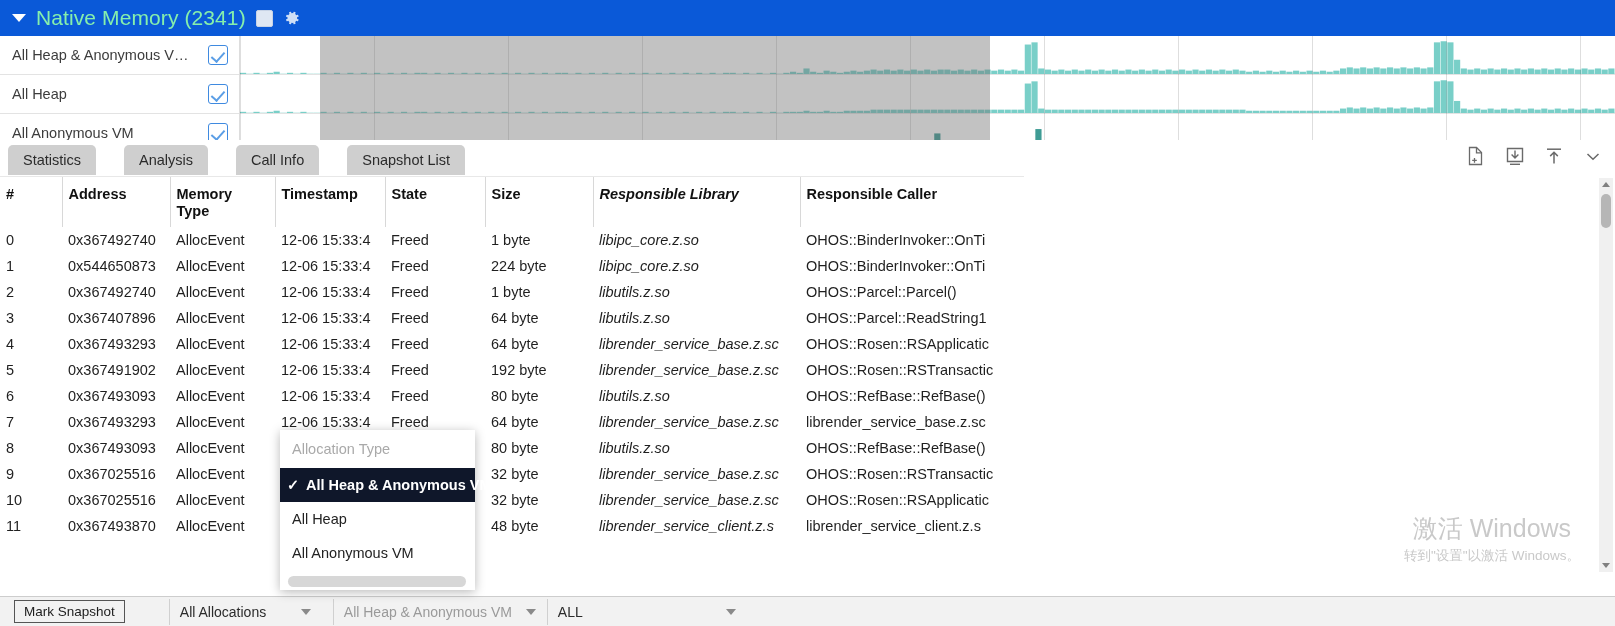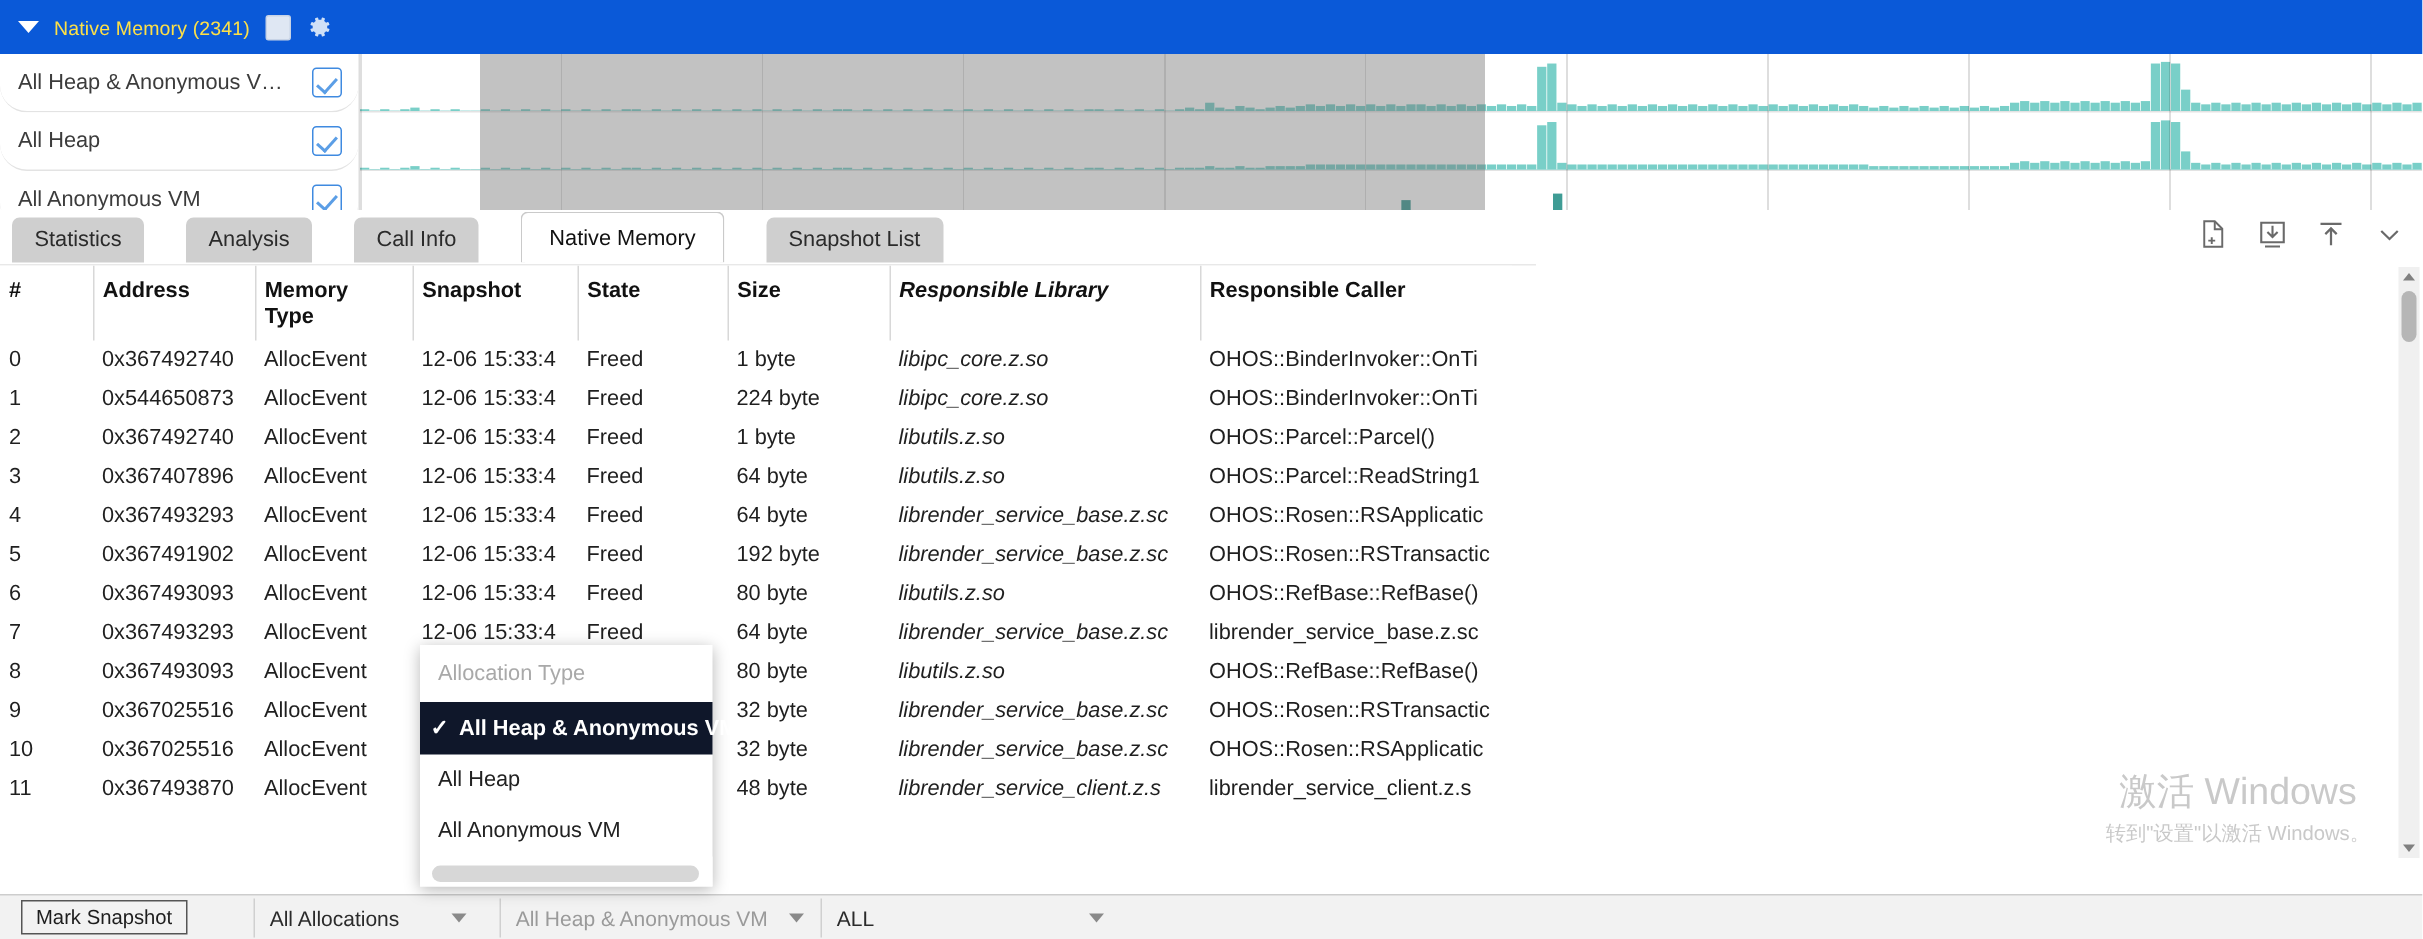--- a/index.html
+++ b/index.html
@@ -22,21 +22,21 @@
     color: #ffffff;
   }
   .tri-down {
     width: 0; height: 0;
     border-left: 7px solid transparent;
     border-right: 7px solid transparent;
     border-top: 8px solid #ffffff;
     cursor: pointer;
   }
   .title-text {
-    font-size: 13px; font-weight: 400; color: #fde047;
+    font-size: 21px; font-weight: 400; color: #86efac;
     letter-spacing: .1px; white-space: nowrap;
   }
   .title-cb {
     width: 17px; height: 17px; background: #dfe7f3;
     border: 1px solid #c7d3e6; border-radius: 2px; cursor: pointer;
   }
   .gear { width: 18px; height: 18px; cursor: pointer; }
 
   
   .chartstrip {
@@ -46,21 +46,20 @@
   .legend-col {
     position: absolute; left: 0; top: 0; width: 240px; height: 104px;
     background: #ffffff; z-index: 3;
     border-right: 1px solid #dddddd;
   }
   .legend-row {
     height: 39px; display: flex; align-items: center;
     padding: 0 11px 0 12px;
     border-bottom: 1px solid #e3e3e3;
     justify-content: space-between;
-    border-radius: 18px;
   }
   .legend-row .lbl {
     font-size: 14.5px; color: #3c3c3c; white-space: nowrap;
     overflow: hidden; text-overflow: ellipsis;
   }
   .chk {
     width: 20px; height: 20px; flex: 0 0 20px; margin-left: 6px;
     border: 1px solid #3f8ae0; border-radius: 3px;
     background: #fff; position: relative; cursor: pointer;
   }
@@ -695,21 +694,20 @@
             </g>
           </svg>
       </div>
     </div>
   </div>
 
   <div class="tabbar">
     <div class="tab">Statistics</div>
     <div class="tab">Analysis</div>
     <div class="tab">Call Info</div>
-    <div class="tab active">Native Memory</div>
     <div class="tab">Snapshot List</div>
   </div>
 
   <div class="tb-icons">
     <svg width="20" height="21" viewBox="0 0 20 21">
       <path d="M3.5 1.5h7l5 5v12h-12z" fill="none" stroke="#6a6a6a" stroke-width="1.3"></path>
       <path d="M10.5 1.8v5h5" fill="none" stroke="#6a6a6a" stroke-width="1.3"></path>
       <path d="M6.2 14.4h4.6M8.5 12.1v4.6" stroke="#6a6a6a" stroke-width="1.3"></path>
     </svg>
     <svg width="20" height="21" viewBox="0 0 20 21">
@@ -729,21 +727,21 @@
   <div class="tablewrap">
     <table class="grid">
       <thead>
         <tr>
           <th class="c-idx">#</th>
           <th class="c-addr">Address</th>
           <th class="c-mtype">
             <span>Memory</span><br>
             <span>Type</span>
           </th>
-          <th class="c-ts">Snapshot</th>
+          <th class="c-ts">Timestamp</th>
           <th class="c-state">State</th>
           <th class="c-size">Size</th>
           <th class="c-lib">Responsible Library</th>
           <th class="c-call nob">Responsible Caller</th>
         </tr>
       </thead>
       <tbody id="tbody">
           <tr>
             <td class="c-idx">0</td>
             <td class="c-addr">0x367492740</td>

